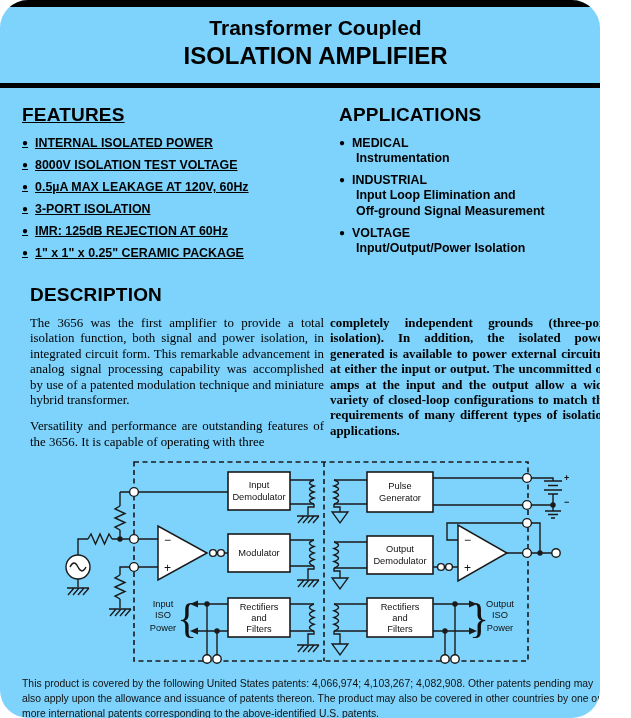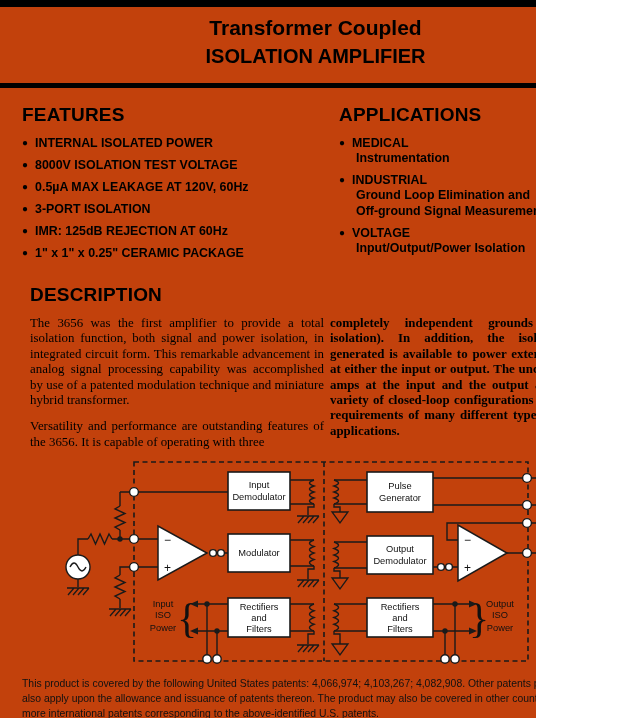--- a/index.html
+++ b/index.html
@@ -1,23 +1,23 @@
 <!DOCTYPE html>
 <html><head>
 <meta charset="utf-8">
 <style>
   html,body{margin:0;padding:0;background:#fff;}
-  .page{position:relative;width:536px;height:718px;background:#c2410c;overflow:hidden;
-        font-family:"Liberation Sans",sans-serif;color:#000;}
+  .page{position:relative;width:600px;height:718px;background:#7dd3fc;overflow:hidden;
+        font-family:"Liberation Sans",sans-serif;color:#000;border-radius:28px;}
   .top-bar{position:absolute;left:0;top:0;width:631px;height:7px;background:#000;}
   .title{position:absolute;left:0;top:14px;width:631px;text-align:center;font-weight:bold;}
   .title .l1{font-size:21px;line-height:27px;}
-  .title .l2{font-size:20px;line-height:30px;}
+  .title .l2{font-size:24px;line-height:30px;}
   .rule{position:absolute;left:0;top:83px;width:631px;height:5px;background:#000;}
-  .col-feat{position:absolute;left:22px;top:104px;width:298px;}
+  .col-feat{position:absolute;left:22px;top:104px;width:298px;text-decoration:underline;}
   .col-app{position:absolute;left:333px;top:104px;width:288px;margin-left:6px;}
   h2{font-size:19px;font-weight:bold;margin:0 0 10px 0;letter-spacing:.2px;}
   .feat-item{display:flex;align-items:flex-start;font-weight:bold;font-size:12.4px;
              line-height:14px;margin-bottom:8px;}
   .bullet{font-size:10px;line-height:14px;margin-right:7px;flex:0 0 auto;}
   .app-group{margin-bottom:7px;}
   .app-head{display:flex;align-items:flex-start;font-weight:bold;font-size:12.4px;line-height:15px;}
   .app-detail{margin-left:17px;font-weight:bold;font-size:12.4px;line-height:15.4px;}
   .desc{position:absolute;left:22px;top:284px;width:590px;margin-left:8px;}
   .desc-cols{display:flex;gap:6px;}
@@ -82,21 +82,21 @@
         <span class="bullet">●</span>
         <span>MEDICAL</span>
       </div>
       <div class="app-detail">Instrumentation</div>
     </div>
     <div class="app-group">
       <div class="app-head">
         <span class="bullet">●</span>
         <span>INDUSTRIAL</span>
       </div>
-      <div class="app-detail">Ground Loop Elimination and</div>
+      <div class="app-detail">Input Loop Elimination and</div>
       <div class="app-detail">Off-ground Signal Measurement</div>
     </div>
     <div class="app-group">
       <div class="app-head">
         <span class="bullet">●</span>
         <span>VOLTAGE</span>
       </div>
       <div class="app-detail">Input/Output/Power Isolation</div>
     </div>
   </div>

